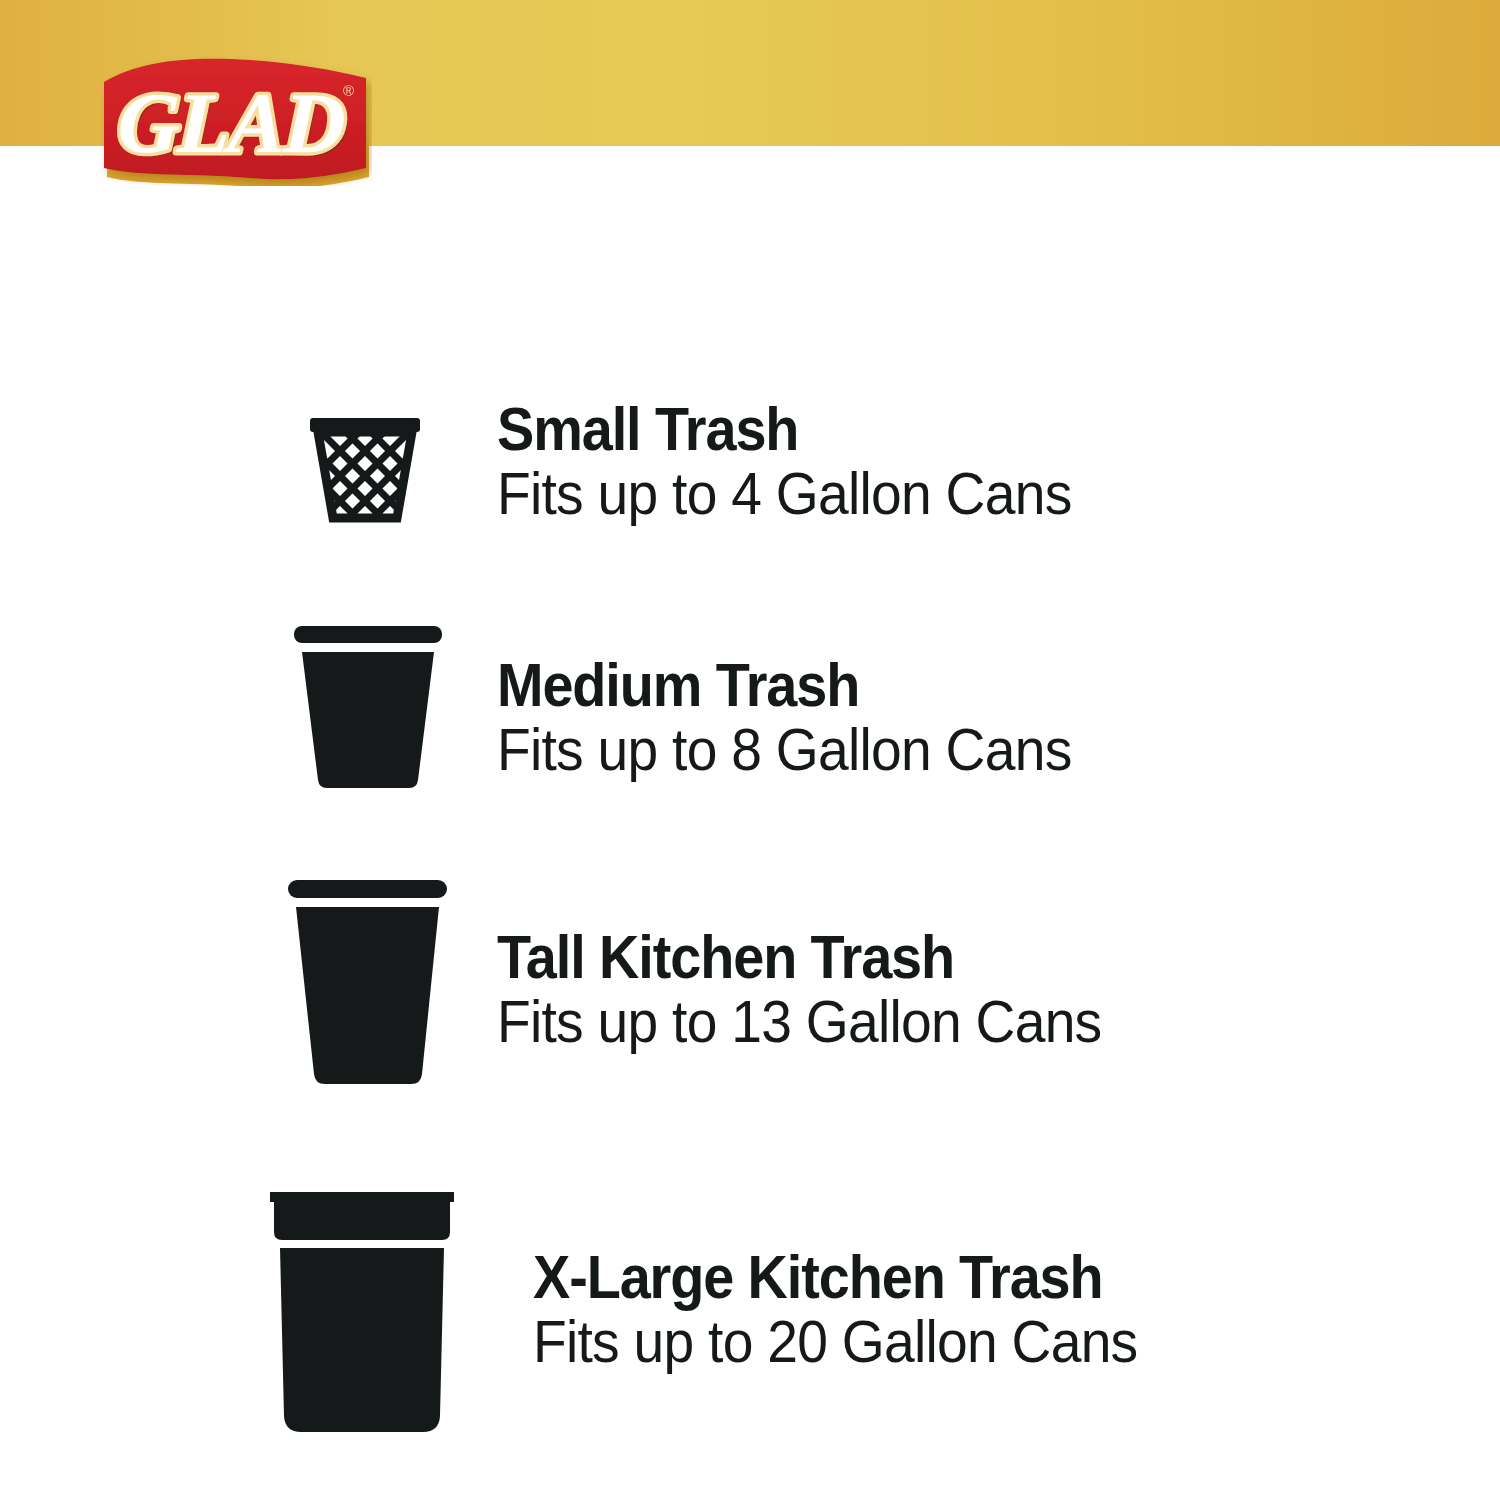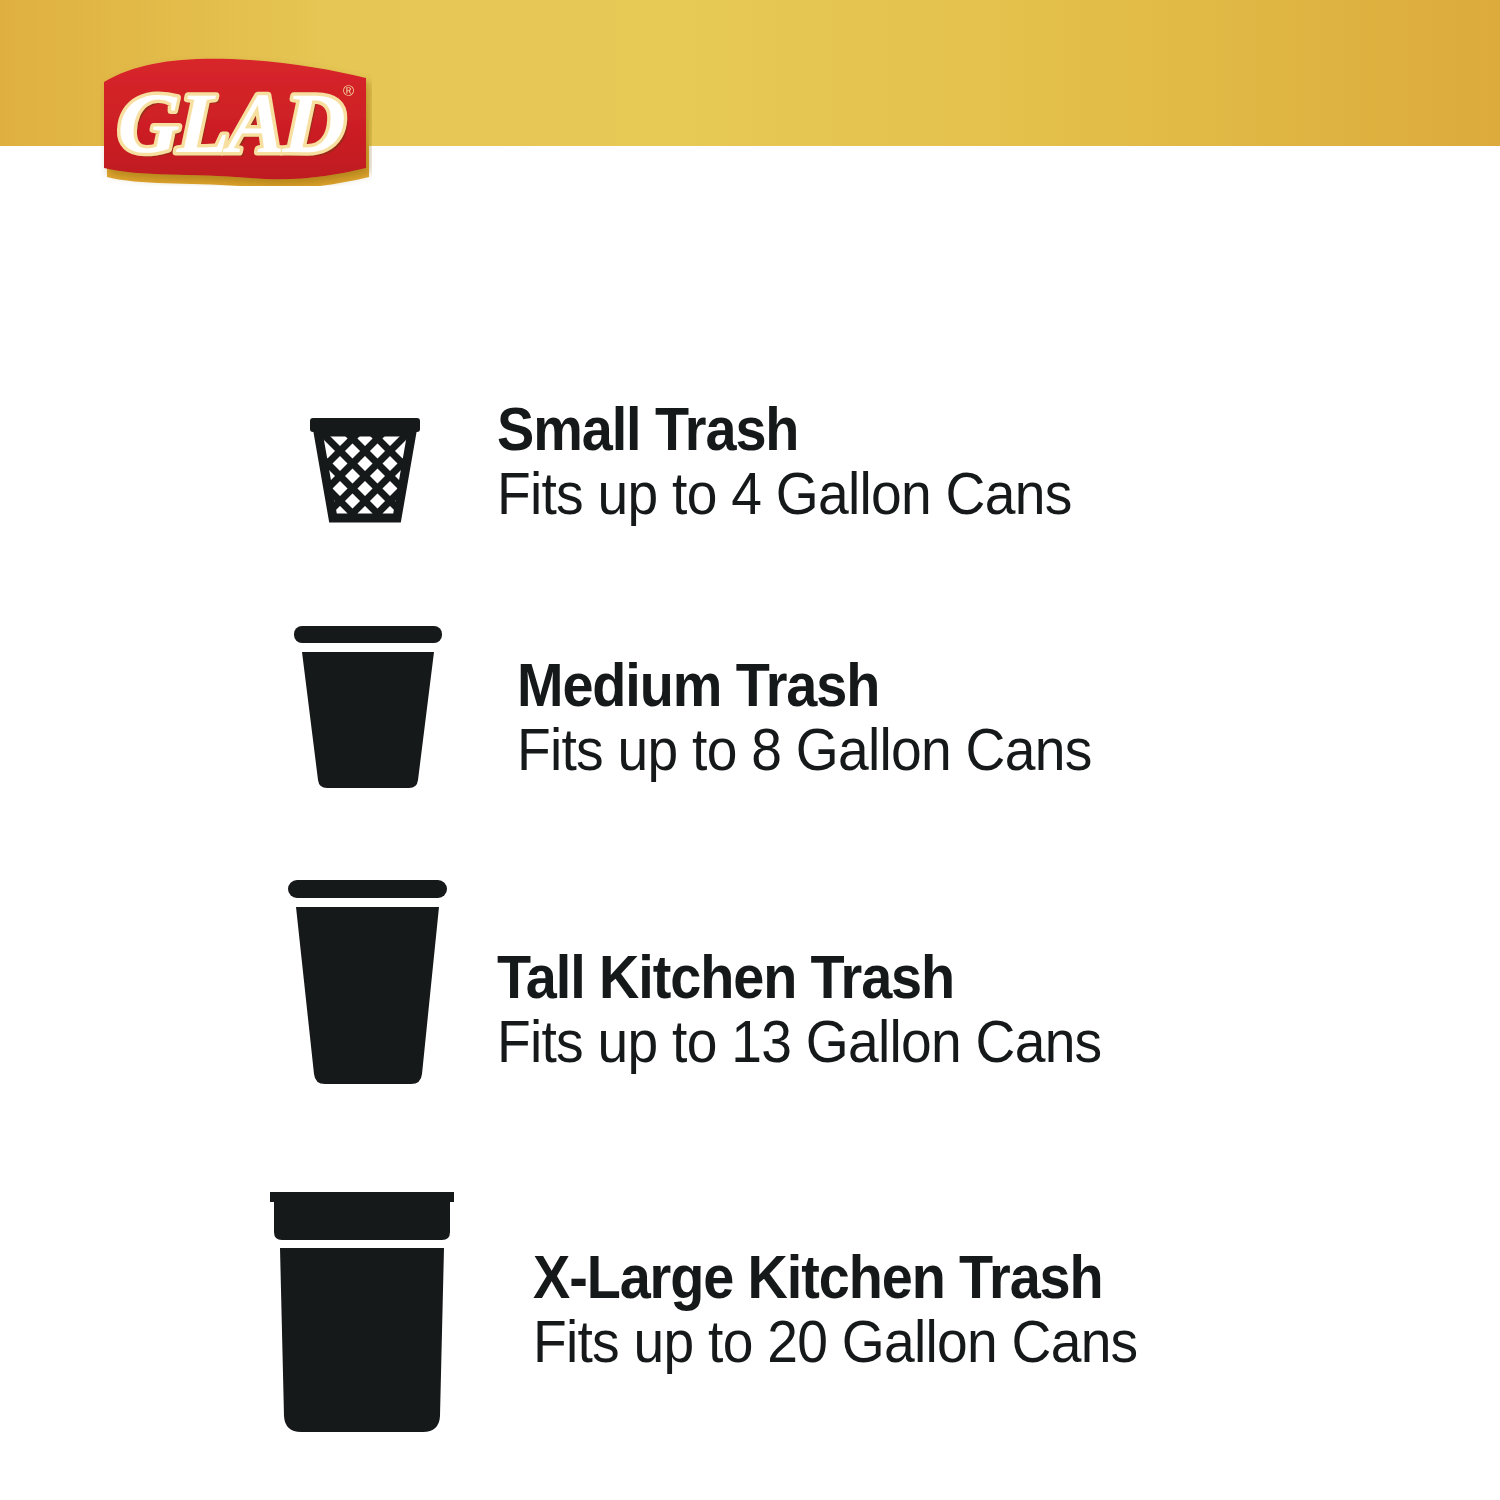--- a/index.html
+++ b/index.html
@@ -101,25 +101,25 @@
     white-space: nowrap;
   }
 
   
   #row-small   { top: 396px; }
   #row-small   .row-icon { left: 300px; top: 10px; }
   #row-small   .row-text { top: 0px; }
 
   #row-medium  { top: 612px; }
   #row-medium  .row-icon { left: 288px; top: 8px; }
-  #row-medium  .row-text { top: 40px; margin-left: 20px; }
+  #row-medium  .row-text { top: 40px; }
 
   #row-tall    { top: 866px; }
   #row-tall    .row-icon { left: 280px; top: 8px; }
-  #row-tall    .row-text { top: 58px; margin-top: 20px; }
+  #row-tall    .row-text { top: 58px; }
 
   #row-xlarge  { top: 1176px; }
   #row-xlarge  .row-icon { left: 262px; top: 8px; }
   #row-xlarge  .row-text { top: 68px; margin-left: 36px; }
 </style>
 </head>
 <body>
 
 <div class="gold-band"></div>
 

